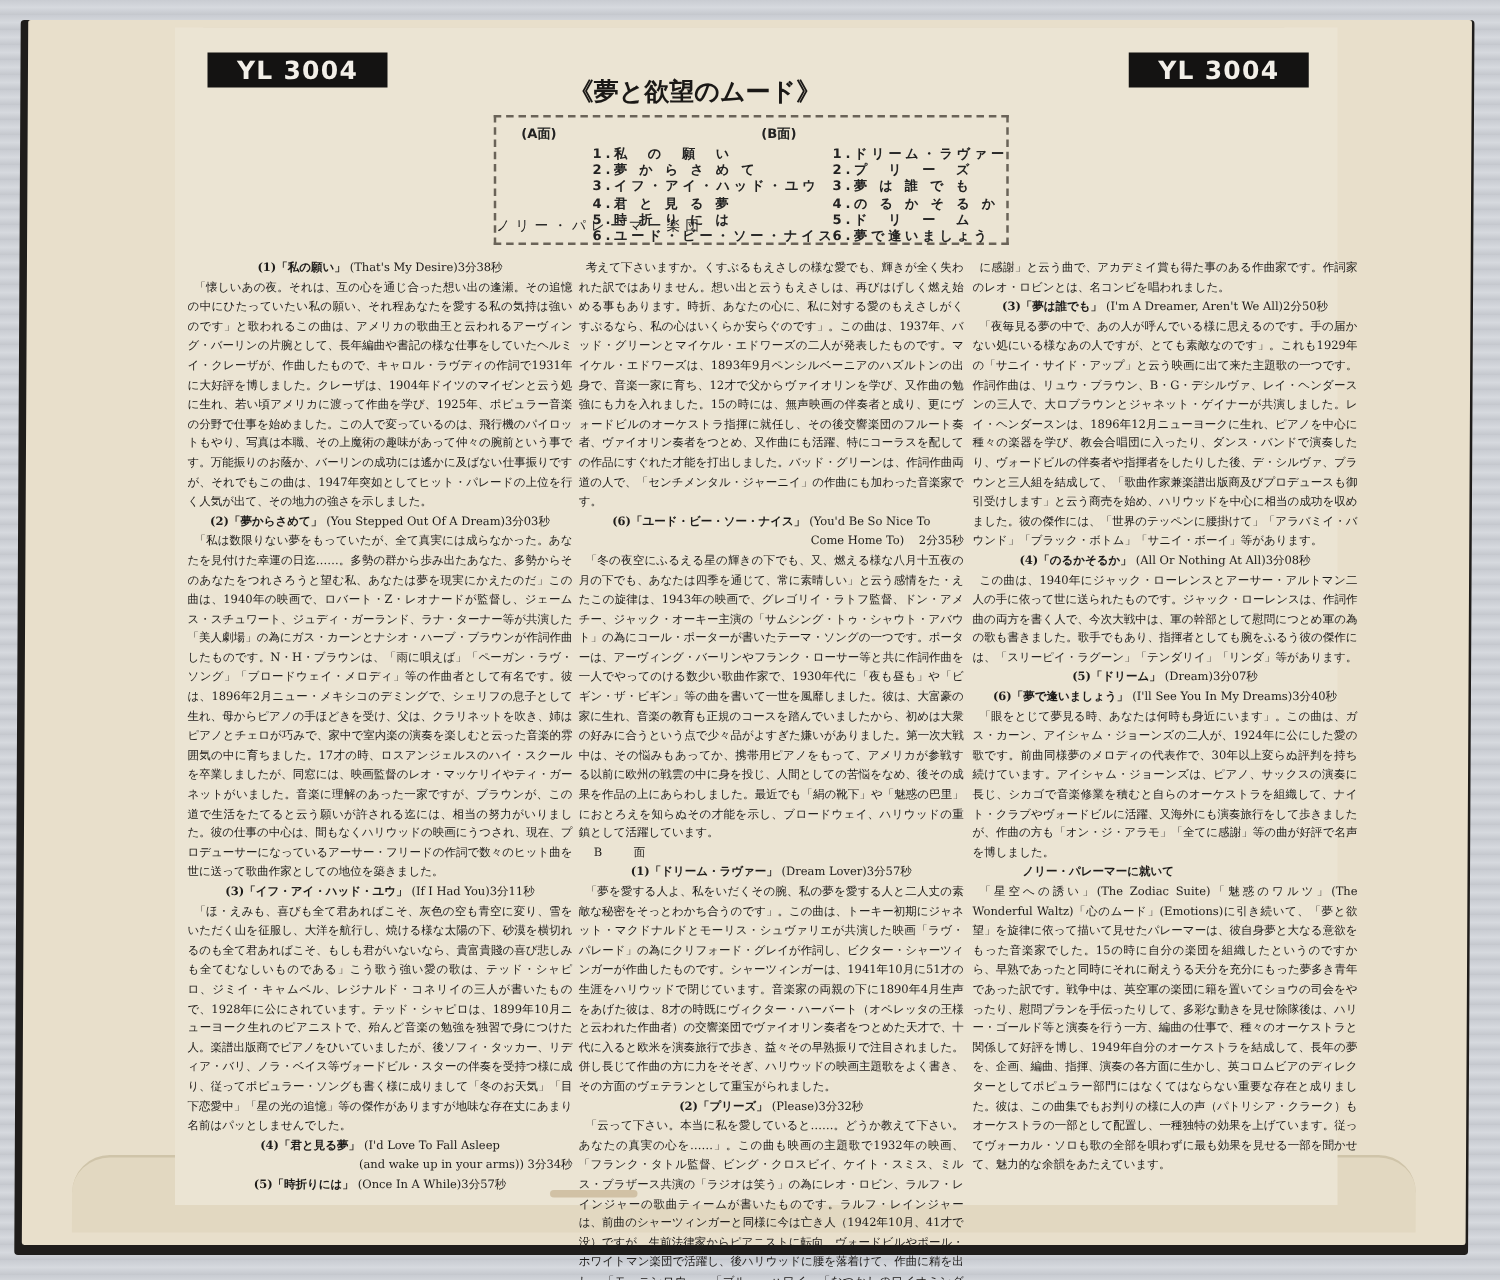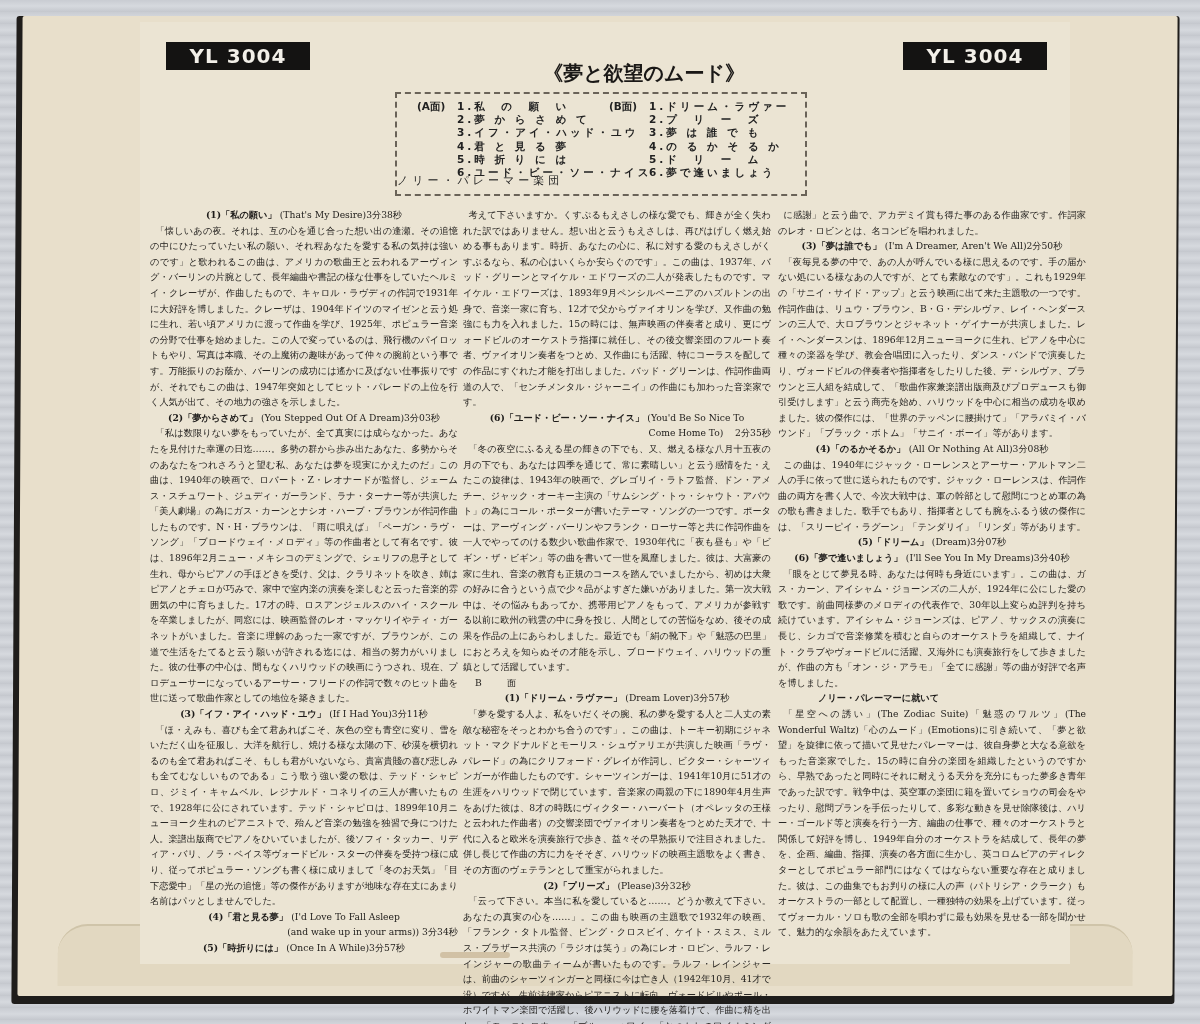--- a/index.html
+++ b/index.html
@@ -36,33 +36,33 @@
     position:absolute; top:42px; width:144px; height:28px;
     background:#141312; color:#f2efe8;
     font-family:"DejaVu Sans", sans-serif; font-weight:bold;
     font-size:20px; letter-spacing:1px;
     display:flex; align-items:center; justify-content:center;
   }
   .catalog.left { left:166px; }
   .catalog.right { left:903px; }
 
   .title {
-    position:absolute; left:455px; top:60px; width:290px; text-align:right;
+    position:absolute; left:455px; top:60px; width:290px; text-align:left;
     font-family:"DejaVu Sans", sans-serif; font-weight:bold; font-size:20px; color:#1a1816;
   }
   .tracklist {
     position:absolute; left:395px; top:92px; width:412px; height:104px;
     border:2px dashed #6a6358; box-sizing:border-box;
     font-family:"DejaVu Sans", sans-serif; font-size:10.5px; color:#222;
   }
   .side { position:absolute; top:6px; }
   .side.a { left:20px; }
   .side.b { left:212px; }
   .side .label { position:absolute; left:0; top:0; white-space:nowrap;font-weight:bold; }
-  .side ol { list-style:none; margin:0; padding:0; position:absolute; left:40px; top:0; width:150px; }
+  .side ol { list-style:none; margin:17px; padding:0; position:absolute; left:40px; top:0; width:150px; }
   .side li { height:13.2px; line-height:13.2px; white-space:nowrap; letter-spacing:3px; font-weight:bold; }
   .orchestra {
     position:absolute; left:0; right:0; bottom:6px; 
     letter-spacing:4px; font-size:11px;
   }
 
   .col {
     position:absolute; top:207px; width:308px;
     font-size:9.2px; line-height:15.6px; color:#1d1b19;
     text-align:justify;

